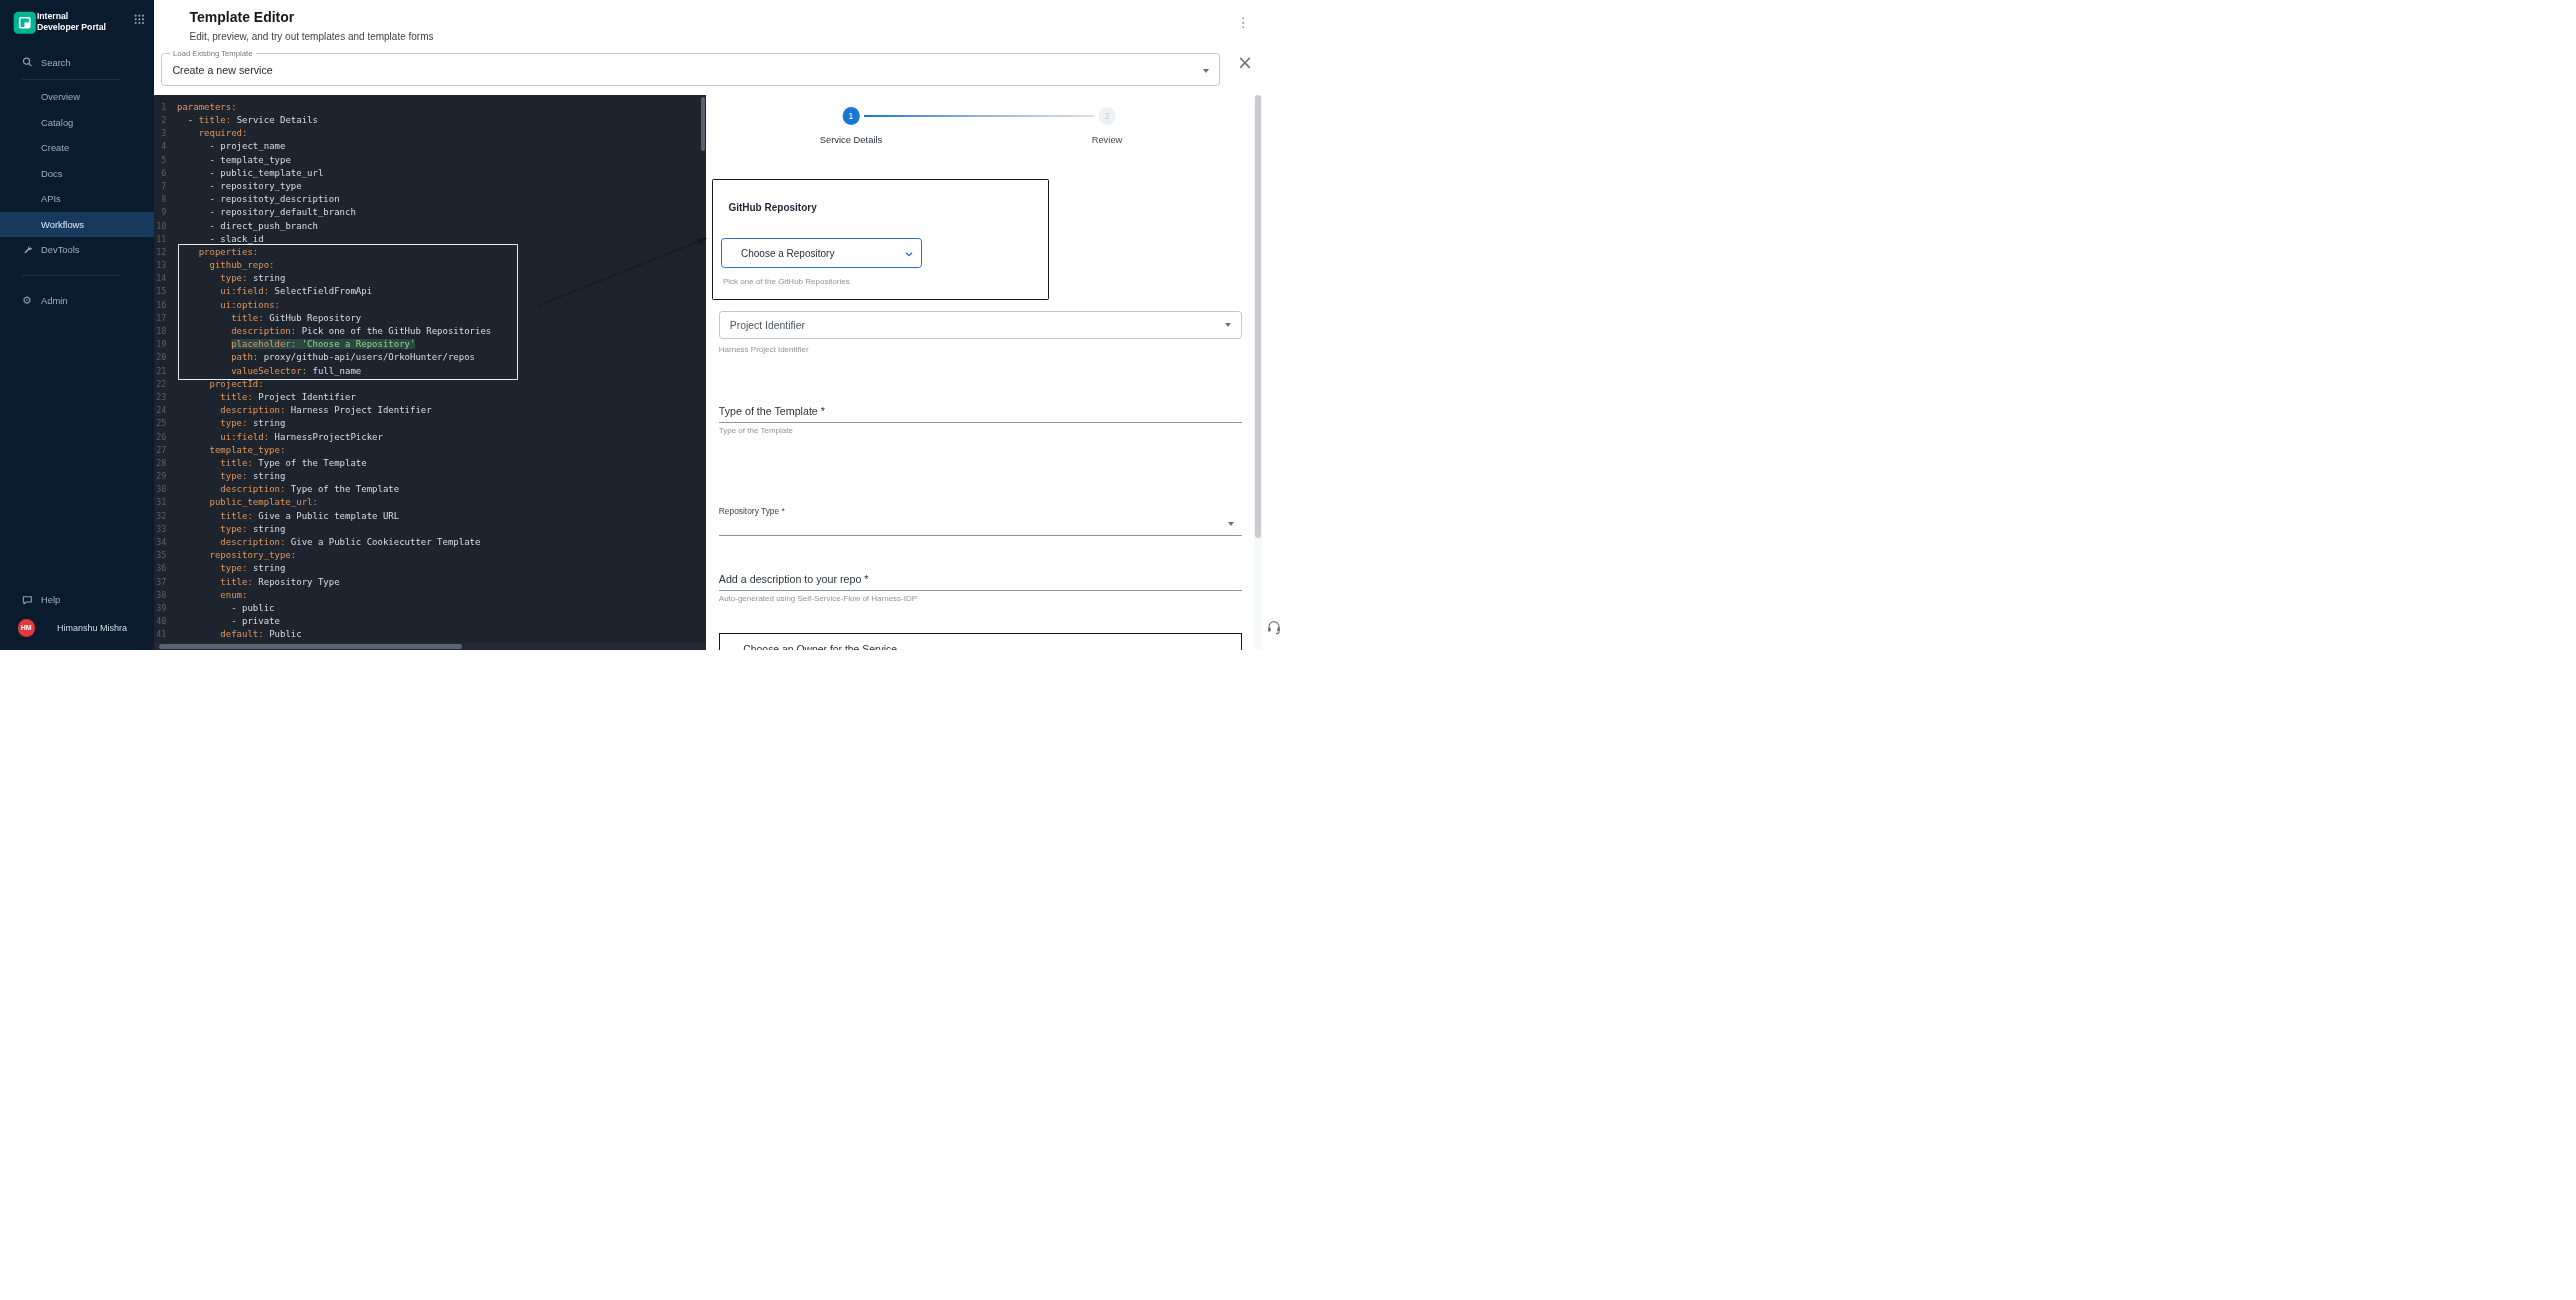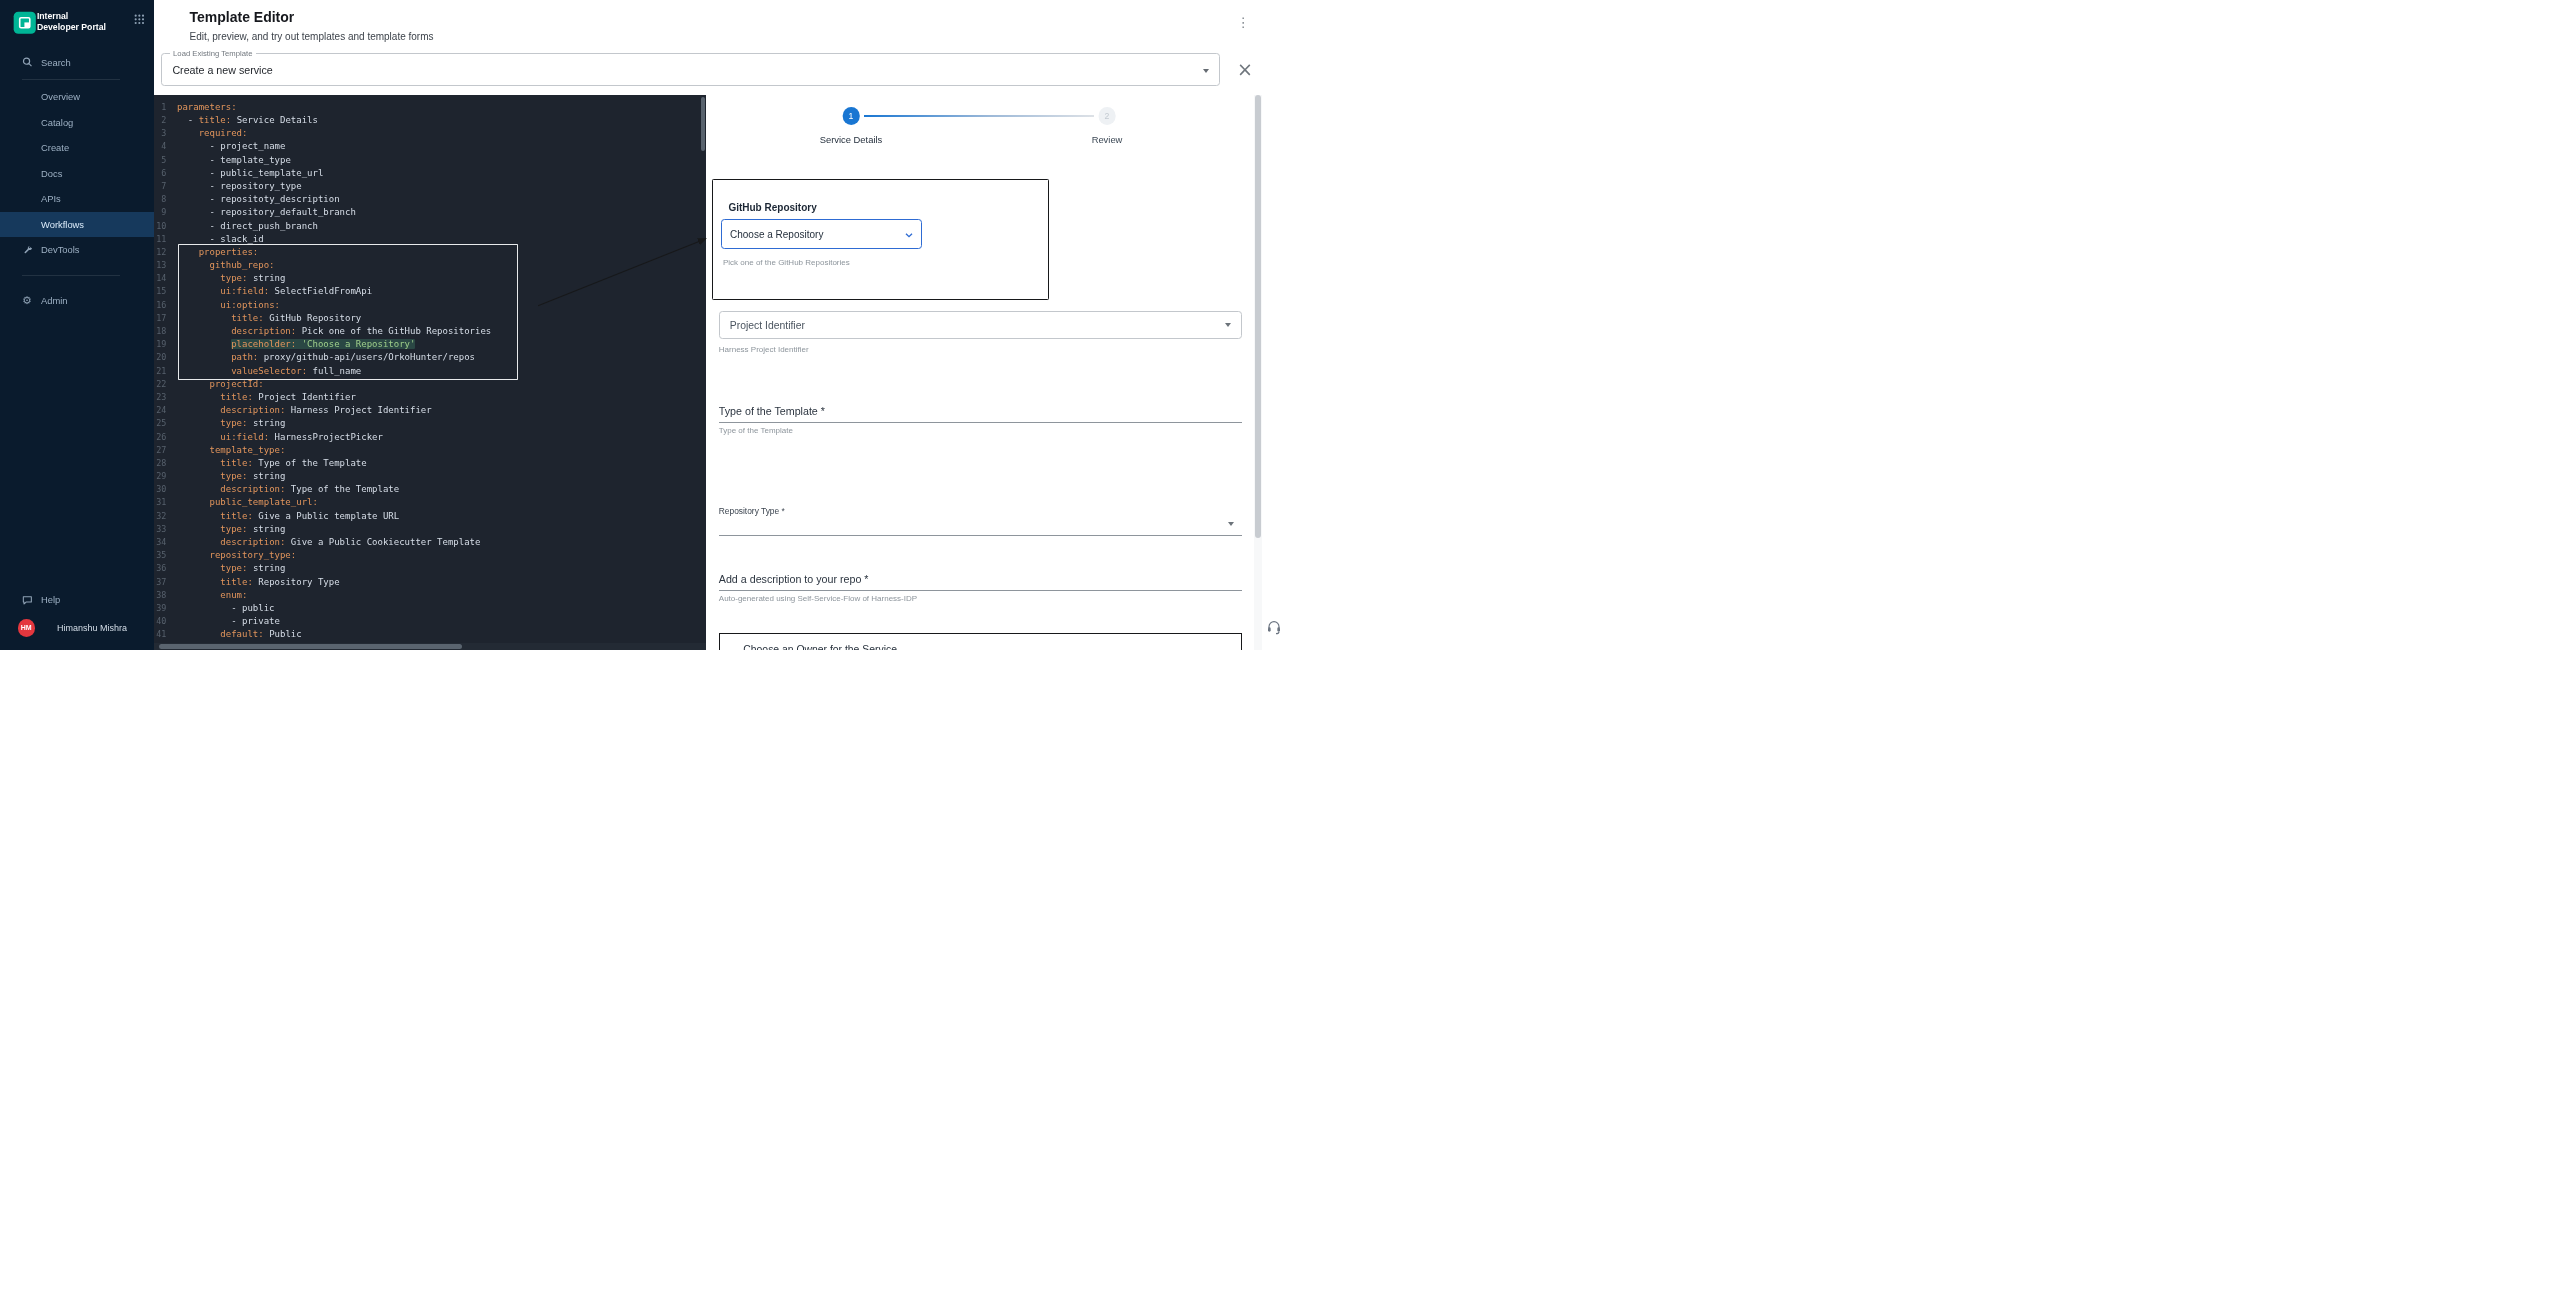--- a/index.html
+++ b/index.html
@@ -25,21 +25,21 @@
   .avatar { width:17.5px; height:17.5px; border-radius:50%; background:#e4373e; color:#fff; font-size:7px; font-weight:700; display:flex; align-items:center; justify-content:center; flex-shrink:0; }
   .user-name { font-size:9px; color:#d5dee8; }
 
   
   main { flex:1; display:flex; flex-direction:column; min-width:0; background:#fff; }
   .main-header { display:flex; justify-content:space-between; padding:9.4px 38px 0 17.5px;margin-left:18px; }
   .page-title { font-size:14px; font-weight:700; color:#16181d; }
   .page-subtitle { margin-top:6px; font-size:10px; color:#3d434b; }
   .kebab { font-size:13.4px; color:#80878e; margin-top:5.4px; cursor:pointer; font-family:"DejaVu Sans", sans-serif; }
 
-  .loader-row { display:flex; align-items:center; margin:10.7px 35px 0 6.7px; }
+  .loader-row { display:flex; margin:10.7px 35px 0 6.7px; }
   .mui-select { position:relative; flex:1; height:33px; border:0.7px solid #c3c7cc; border-radius:3.4px; display:flex; align-items:center; padding:0 29.5px 0 10.7px; cursor:pointer; background:#fff; }
   .mui-legend { position:absolute; top:-5.4px; left:8px; background:#fff; padding:0 3.4px; font-size:7.7px; color:#72787f; }
   .mui-value { font-size:10.7px; color:#1e2228; }
   .tri { width:0; height:0; border-left:3.4px solid transparent; border-right:3.4px solid transparent; border-top:4px solid #656b72; }
   .mui-select .tri { position:absolute; right:10px; top:14.8px; }
   .close-x { margin-left:17.5px; font-size:19px; color:#6f767d; line-height:1; cursor:pointer; font-family:"DejaVu Sans", sans-serif; }
 
   
   .content { flex:1; display:flex; margin-top:9.4px; position:relative; min-height:0; }
 
@@ -66,21 +66,21 @@
   .step1 { left:145px; } .step2 { left:401px; }
   .circ { width:17.5px; height:17.5px; border-radius:50%; margin:0 auto; display:flex; align-items:center; justify-content:center; font-size:8.7px; }
   .step.active .circ { background:#1976d2; color:#fff; }
   .step.pending .circ { background:#eef1f4; color:#c3cad1; }
   .step-label { margin-top:9.4px; font-size:9.4px; color:#27323f; white-space:nowrap; }
   .step.pending .step-label { color:#3c4855; }
   .connector { position:absolute; top:8px; left:158px; width:230px; height:1.3px; background:linear-gradient(90deg,#1976d2 0%,#9db9d8 55%,#dde1e6 100%); }
 
   .gh-box { position:absolute; top:84px; left:6px; width:337px; height:121px; border:1.3px solid #17181a; border-radius:1.3px; padding:22px 0 0 8px; }
   .gh-label { font-size:10px; font-weight:700; color:#1b2634; margin-left:7.4px; }
-  .gh-select { position:relative; margin-top:6px; width:201px; height:30px; border:0.7px solid #2e6bd3; border-radius:3.4px; display:flex; align-items:center; padding:0 24px 0 8px; cursor:pointer; }
+  .gh-select { position:relative; margin-top:25px; width:201px; height:30px; border:0.7px solid #2e6bd3; border-radius:3.4px; display:flex; align-items:center; padding:0 24px 0 19px; cursor:pointer; }
   .gh-select .val { font-size:10px; color:#25303d; }
   .gh-select svg { position:absolute; right:7.4px; top:10px; }
   .gh-helper { margin:8.7px 0 0 2px; font-size:8px; color:#8d959c; }
 
   .f-abs { position:absolute; left:12.8px; width:523px; }
   .outlined-select { top:216px; height:28px; border:0.7px solid #c3c7cc; border-radius:3.4px; display:flex; align-items:center; padding:0 23px 0 10px; position:absolute; cursor:pointer; }
   .outlined-select .val { font-size:10.4px; color:#4b5560; }
   .outlined-select .tri { position:absolute; right:9.4px; border-top-color:#6c737a; }
   .helper { font-size:8px; color:#8d959c; position:absolute; left:12.8px; }
   .std-field { cursor:text; }

